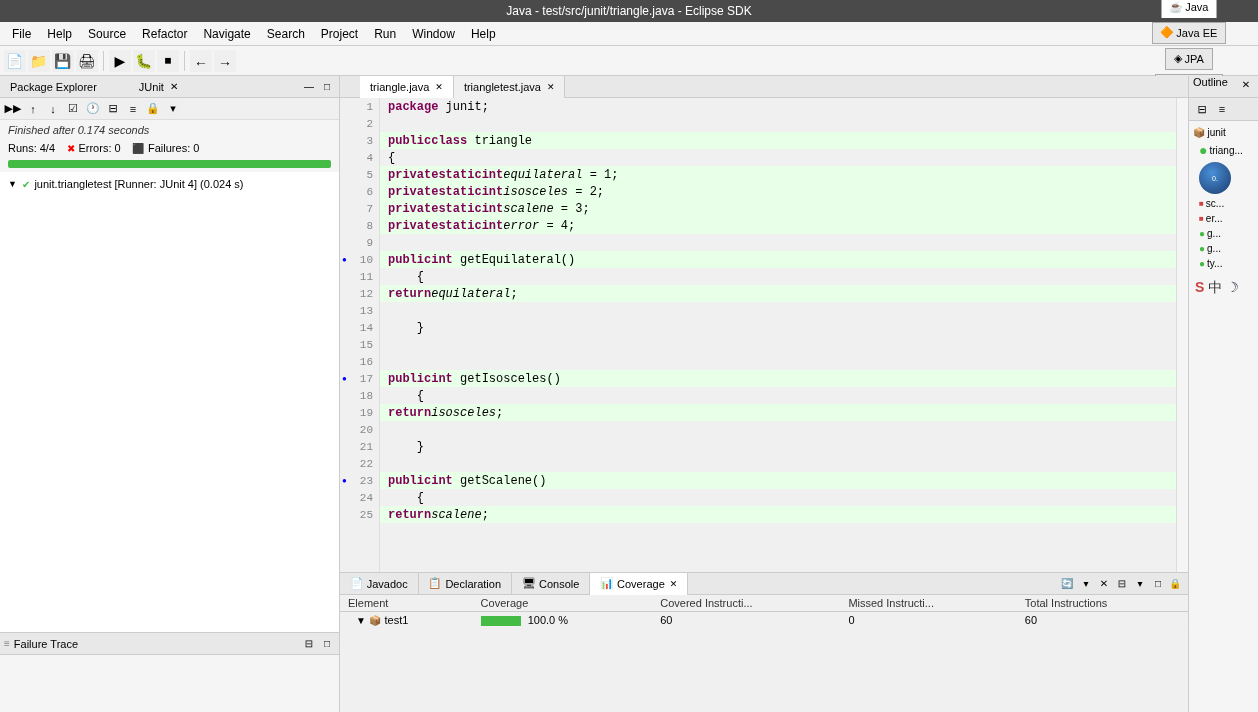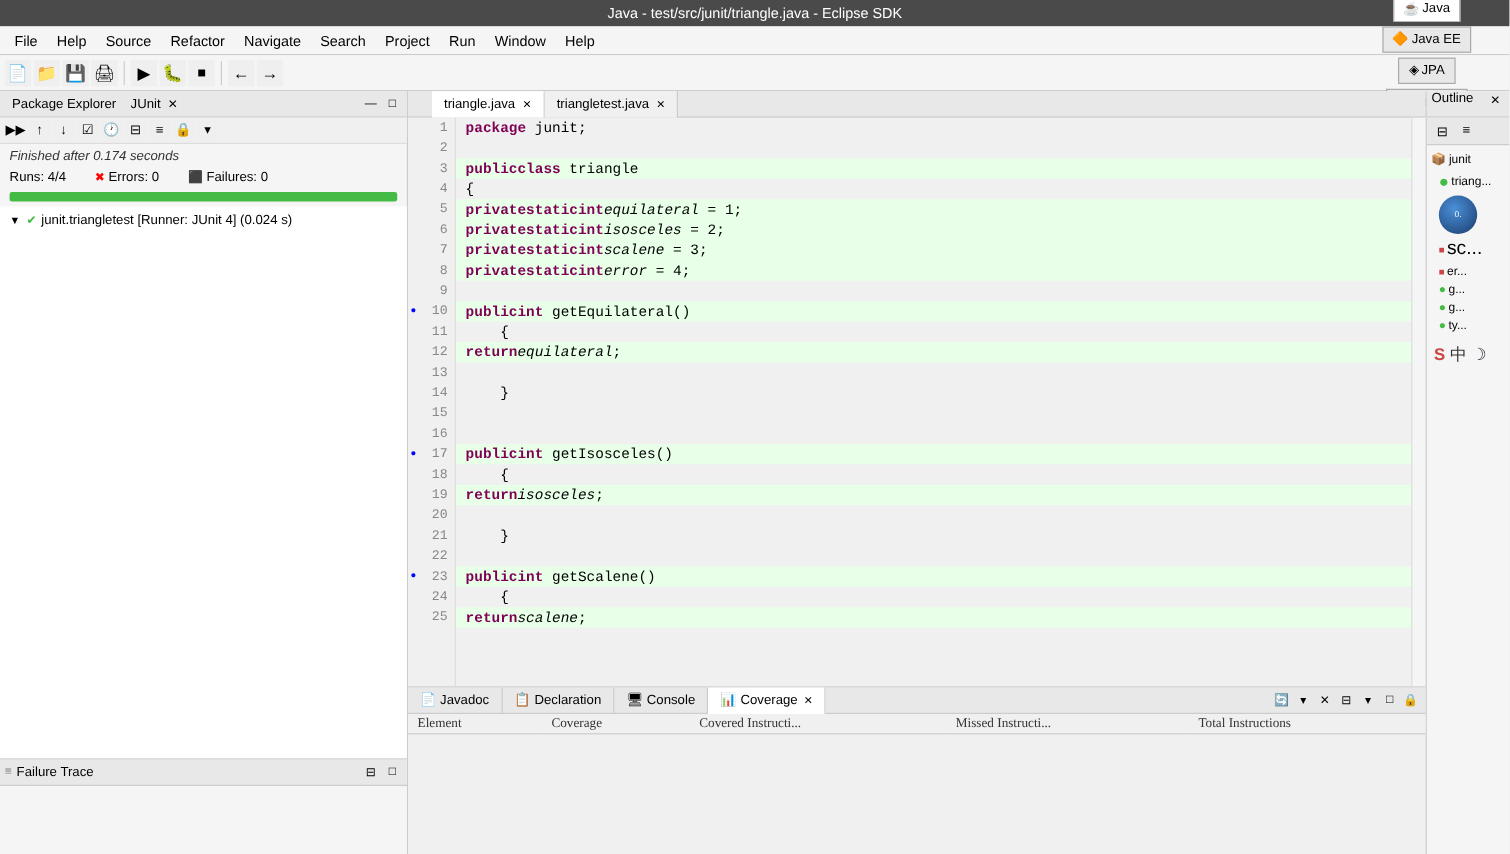--- a/index.html
+++ b/index.html
@@ -19,34 +19,34 @@
     #quick-access-area { margin-left: auto; display: flex; align-items: center; gap: 4px; flex-direction: column; }
     #quick-access-input { width: 130px; height: 20px; border: 1px solid #aaa; padding: 0 4px; font-size: 11px; background: #fff; }
     .perspective-btn { padding: 2px 8px; height: 22px; border: 1px solid #aaa; background: #e8e8e8; cursor: pointer; font-size: 11px; display: flex; align-items: center; gap: 2px; }
     .perspective-btn.active { background: #fff; border-bottom: none; }
 
     
     #main-layout { display: flex; height: calc(712px - 22px - 24px - 30px); }
 
     
     #left-panel { width: 340px; display: flex; flex-direction: column; border-right: 1px solid #ccc; background: #f5f5f5; }
-    #left-panel-header { background: #e8e8e8; border-bottom: 1px solid #ccc; display: flex; align-items: center; height: 22px; padding: 0 4px; }
+    #left-panel-header { background: #e8e8e8; border-bottom: 1px solid #ccc; display: flex; align-items: center; height: 22px; padding: 0 4px; gap: 30px; }
     .panel-tab { display: flex; align-items: center; gap: 3px; padding: 0 6px; height: 22px; font-size: 11px; cursor: pointer; }
     .panel-close { font-size: 10px; cursor: pointer; margin-left: 3px; }
     .panel-controls { margin-left: auto; display: flex; gap: 2px; }
     .panel-ctrl-btn { width: 16px; height: 16px; display: flex; align-items: center; justify-content: center; cursor: pointer; font-size: 10px; }
 
     
     #junit-toolbar { background: #f0f0f0; border-bottom: 1px solid #ddd; display: flex; align-items: center; height: 22px; padding: 0 4px; gap: 2px; }
     .junit-tb-btn { width: 18px; height: 18px; display: flex; align-items: center; justify-content: center; cursor: pointer; font-size: 11px; border: 1px solid transparent; }
 
     
     #junit-stats { padding: 4px 8px; font-size: 11px; color: #333; font-style: italic; }
     #junit-progress-bar { height: 8px; background: #44bb44; margin: 4px 8px; border-radius: 2px; }
-    #junit-run-info { display: flex; gap: 24px; padding: 2px 8px; font-size: 11px; }
+    #junit-run-info { display: flex; gap: 12px; padding: 2px 8px; font-size: 11px; }
     .run-stat { display: flex; align-items: center; gap: 3px; }
     .error-icon { color: red; font-size: 10px; }
     .fail-icon { color: #666; font-size: 10px; }
 
     
     #junit-tree { flex: 1; overflow-y: auto; background: #fff; padding: 4px; }
     .junit-tree-item { display: flex; align-items: center; gap: 4px; padding: 2px 4px; cursor: pointer; font-size: 11px; }
     .tree-expand { width: 10px; font-size: 9px; cursor: pointer; }
 
     
@@ -73,21 +73,21 @@
     #editor-scroll { width: 12px; background: #f5f5f5; border-left: 1px solid #ddd; }
 
     
     #bottom-panel { height: 140px; border-top: 1px solid #ccc; display: flex; flex-direction: column; }
     #bottom-tabs { background: #e8e8e8; border-bottom: 1px solid #ccc; display: flex; align-items: center; height: 22px; }
     .bottom-tab { display: flex; align-items: center; gap: 3px; padding: 0 10px; height: 22px; font-size: 11px; cursor: pointer; border-right: 1px solid #ccc; }
     .bottom-tab.active { background: #fff; }
     .bottom-tab-close { font-size: 9px; margin-left: 2px; }
 
     
-    #coverage-table { flex: 1; overflow-y: auto; font-family: Liberation Serif, serif; }
+    #coverage-table { flex: 1; overflow-y: auto; }
     table { width: 100%; border-collapse: collapse; font-size: 11px; }
     th { background: #f0f0f0; border-bottom: 1px solid #ccc; padding: 2px 8px; text-align: left; font-weight: normal; color: #333; position: sticky; top: 0; }
     td { padding: 2px 8px; border-bottom: 1px solid #eee; }
     .coverage-bar { display: inline-block; width: 40px; height: 10px; background: #44bb44; margin-right: 4px; vertical-align: middle; }
     .tree-indent { padding-left: 16px; }
     .tree-indent2 { padding-left: 32px; }
 
     
     #right-panel { width: 70px; border-left: 1px solid #ccc; background: #f5f5f5; display: flex; flex-direction: column; overflow: hidden; }
     #right-panel-header { background: #e8e8e8; border-bottom: 1px solid #ccc; display: flex; align-items: flex-start; height: 22px; padding: 0 4px; font-size: 11px; }
@@ -321,20 +321,34 @@
           <thead>
             <tr>
               <th>Element</th>
               <th>Coverage</th>
               <th>Covered Instructi...</th>
               <th>Missed Instructi...</th>
               <th>Total Instructions</th>
             </tr>
           </thead>
           <tbody id="coverage-tbody">
+              <tr>
+      <td class="tree-indent">
+        <span style="font-size:10px; cursor:pointer;">▼</span>
+        <span style="font-size:10px;">📦</span>
+        <span>test1</span>
+      </td>
+      <td>
+        <span class="coverage-bar"></span>
+        <span>100.0 %</span>
+      </td>
+      <td>60</td>
+      <td>0</td>
+      <td>60</td>
+    </tr>
             </tbody>
         </table>
       </div>
     </div>
   </div>
 
   <div id="right-panel">
     <div id="right-panel-header">
       <span>Outline</span>
       <div style="margin-left:auto; display:flex; gap:2px;">
@@ -356,21 +370,21 @@
         <span style="color:#44bb44; font-size:14px;">●</span>
         <span style="font-size:10px;">triang...</span>
       </div>
 
       <div style="margin-left:8px; width:32px; height:32px; border-radius:50%; background:radial-gradient(circle at 40% 35%, #4a90d9, #1a3a6a); display:flex; align-items:center; justify-content:center; margin-top:2px; margin-bottom:2px;">
         <span style="font-size:7px; color:#fff;">0.</span>
       </div>
       <div style="margin-left:6px;">
         <div class="outline-item">
           <span class="red-sq">■</span>
-          <span style="font-size:16px;">sc...</span>
+          <span style="font-size:10px;">sc...</span>
         </div>
         <div class="outline-item">
           <span class="red-sq">■</span>
           <span style="font-size:10px;">er...</span>
         </div>
       </div>
       <div style="margin-left:6px;">
         <div class="outline-item">
           <span class="green-dot">●</span>
           <span style="font-size:10px;">g...</span>

